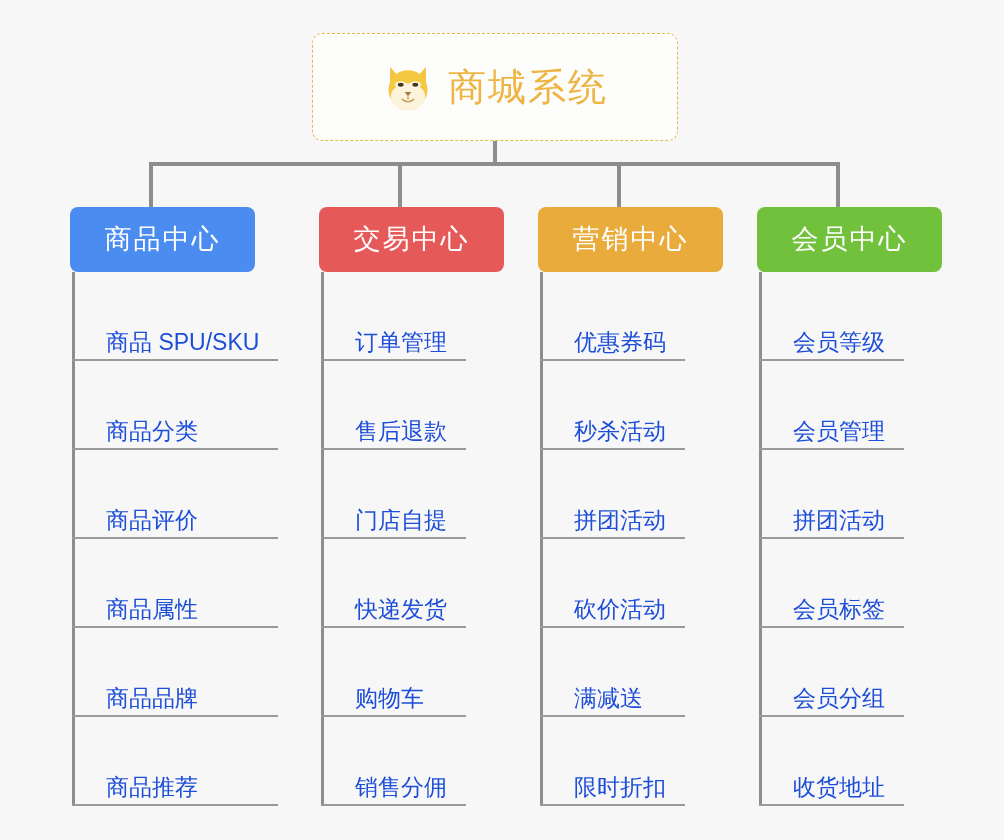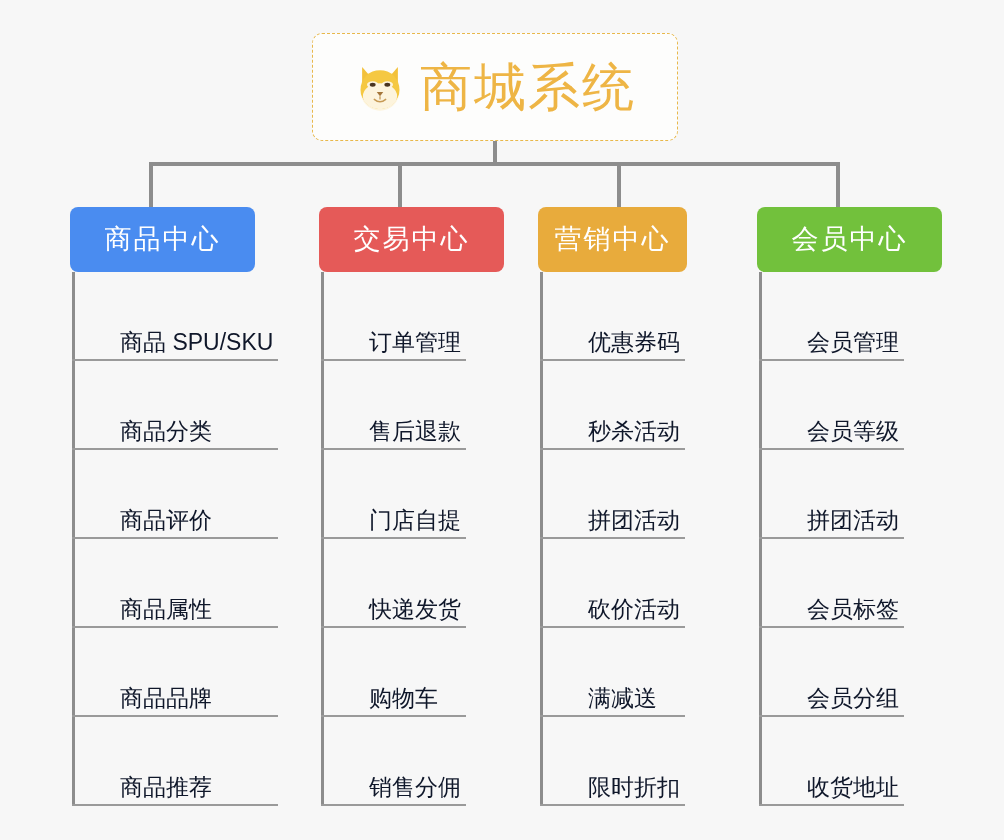--- a/index.html
+++ b/index.html
@@ -37,21 +37,21 @@
   }
   .root-emoji {
     width: 52px;
     height: 52px;
     flex: 0 0 52px;
     position: relative;
     margin-top: 2px;
   }
   .root-emoji svg { display: block; width: 52px; height: 52px; }
   .root-title {
-    font-size: 52px;
+    font-size: 38px;
     color: #eeb545;
     letter-spacing: 2px;
     line-height: 1;
     white-space: nowrap;
   }
 
   
   .conn {
     position: absolute;
     background: #8d8d8d;
@@ -109,24 +109,24 @@
   .leaf {
     height: 89px;
     box-sizing: border-box;
     display: flex;
     align-items: flex-end;
     border-bottom: 2px solid #9a9a9a;
     padding-bottom: 2px;
   }
   .leaf-label {
     font-size: 23px;
-    color: #0f172a;
+    color: #1d4ed8;
     line-height: 1.05;
     white-space: nowrap;
-    padding-left: 48px;
+    padding-left: 34px;
     padding-bottom: 3px;
   }
 </style>
 </head>
 <body>
 
 <div id="mindmap">
 
   <div class="root-node">
     <span class="root-emoji">
@@ -204,21 +204,21 @@
           <span class="leaf-label">快递发货</span>
         </div>
         <div class="leaf">
           <span class="leaf-label">购物车</span>
         </div>
         <div class="leaf">
           <span class="leaf-label">销售分佣</span>
         </div>
       </div>
       <div class="column" style="left: 526px; width: 185px;">
-        <div class="cat-box" style="background: rgb(232, 171, 60); width: 149px;">
+        <div class="cat-box" style="background: rgb(232, 171, 60); width: 185px;">
           <span class="cat-box-text">营销中心</span>
         </div>
       </div>
       <div class="trunk" style="left: 540px; height: 534px;"></div>
       <div class="leaves" style="left: 540px; width: 145px;">
         <div class="leaf">
           <span class="leaf-label">优惠券码</span>
         </div>
         <div class="leaf">
           <span class="leaf-label">秒杀活动</span>
@@ -237,26 +237,26 @@
         </div>
       </div>
       <div class="column" style="left: 745px; width: 185px;">
         <div class="cat-box" style="background: rgb(114, 193, 60); width: 185px;">
           <span class="cat-box-text">会员中心</span>
         </div>
       </div>
       <div class="trunk" style="left: 759px; height: 534px;"></div>
       <div class="leaves" style="left: 759px; width: 145px;">
         <div class="leaf">
+          <span class="leaf-label">会员等级</span>
+        </div>
+        <div class="leaf">
           <span class="leaf-label">会员管理</span>
         </div>
         <div class="leaf">
-          <span class="leaf-label">会员等级</span>
-        </div>
-        <div class="leaf">
           <span class="leaf-label">拼团活动</span>
         </div>
         <div class="leaf">
           <span class="leaf-label">会员标签</span>
         </div>
         <div class="leaf">
           <span class="leaf-label">会员分组</span>
         </div>
         <div class="leaf">
           <span class="leaf-label">收货地址</span>

